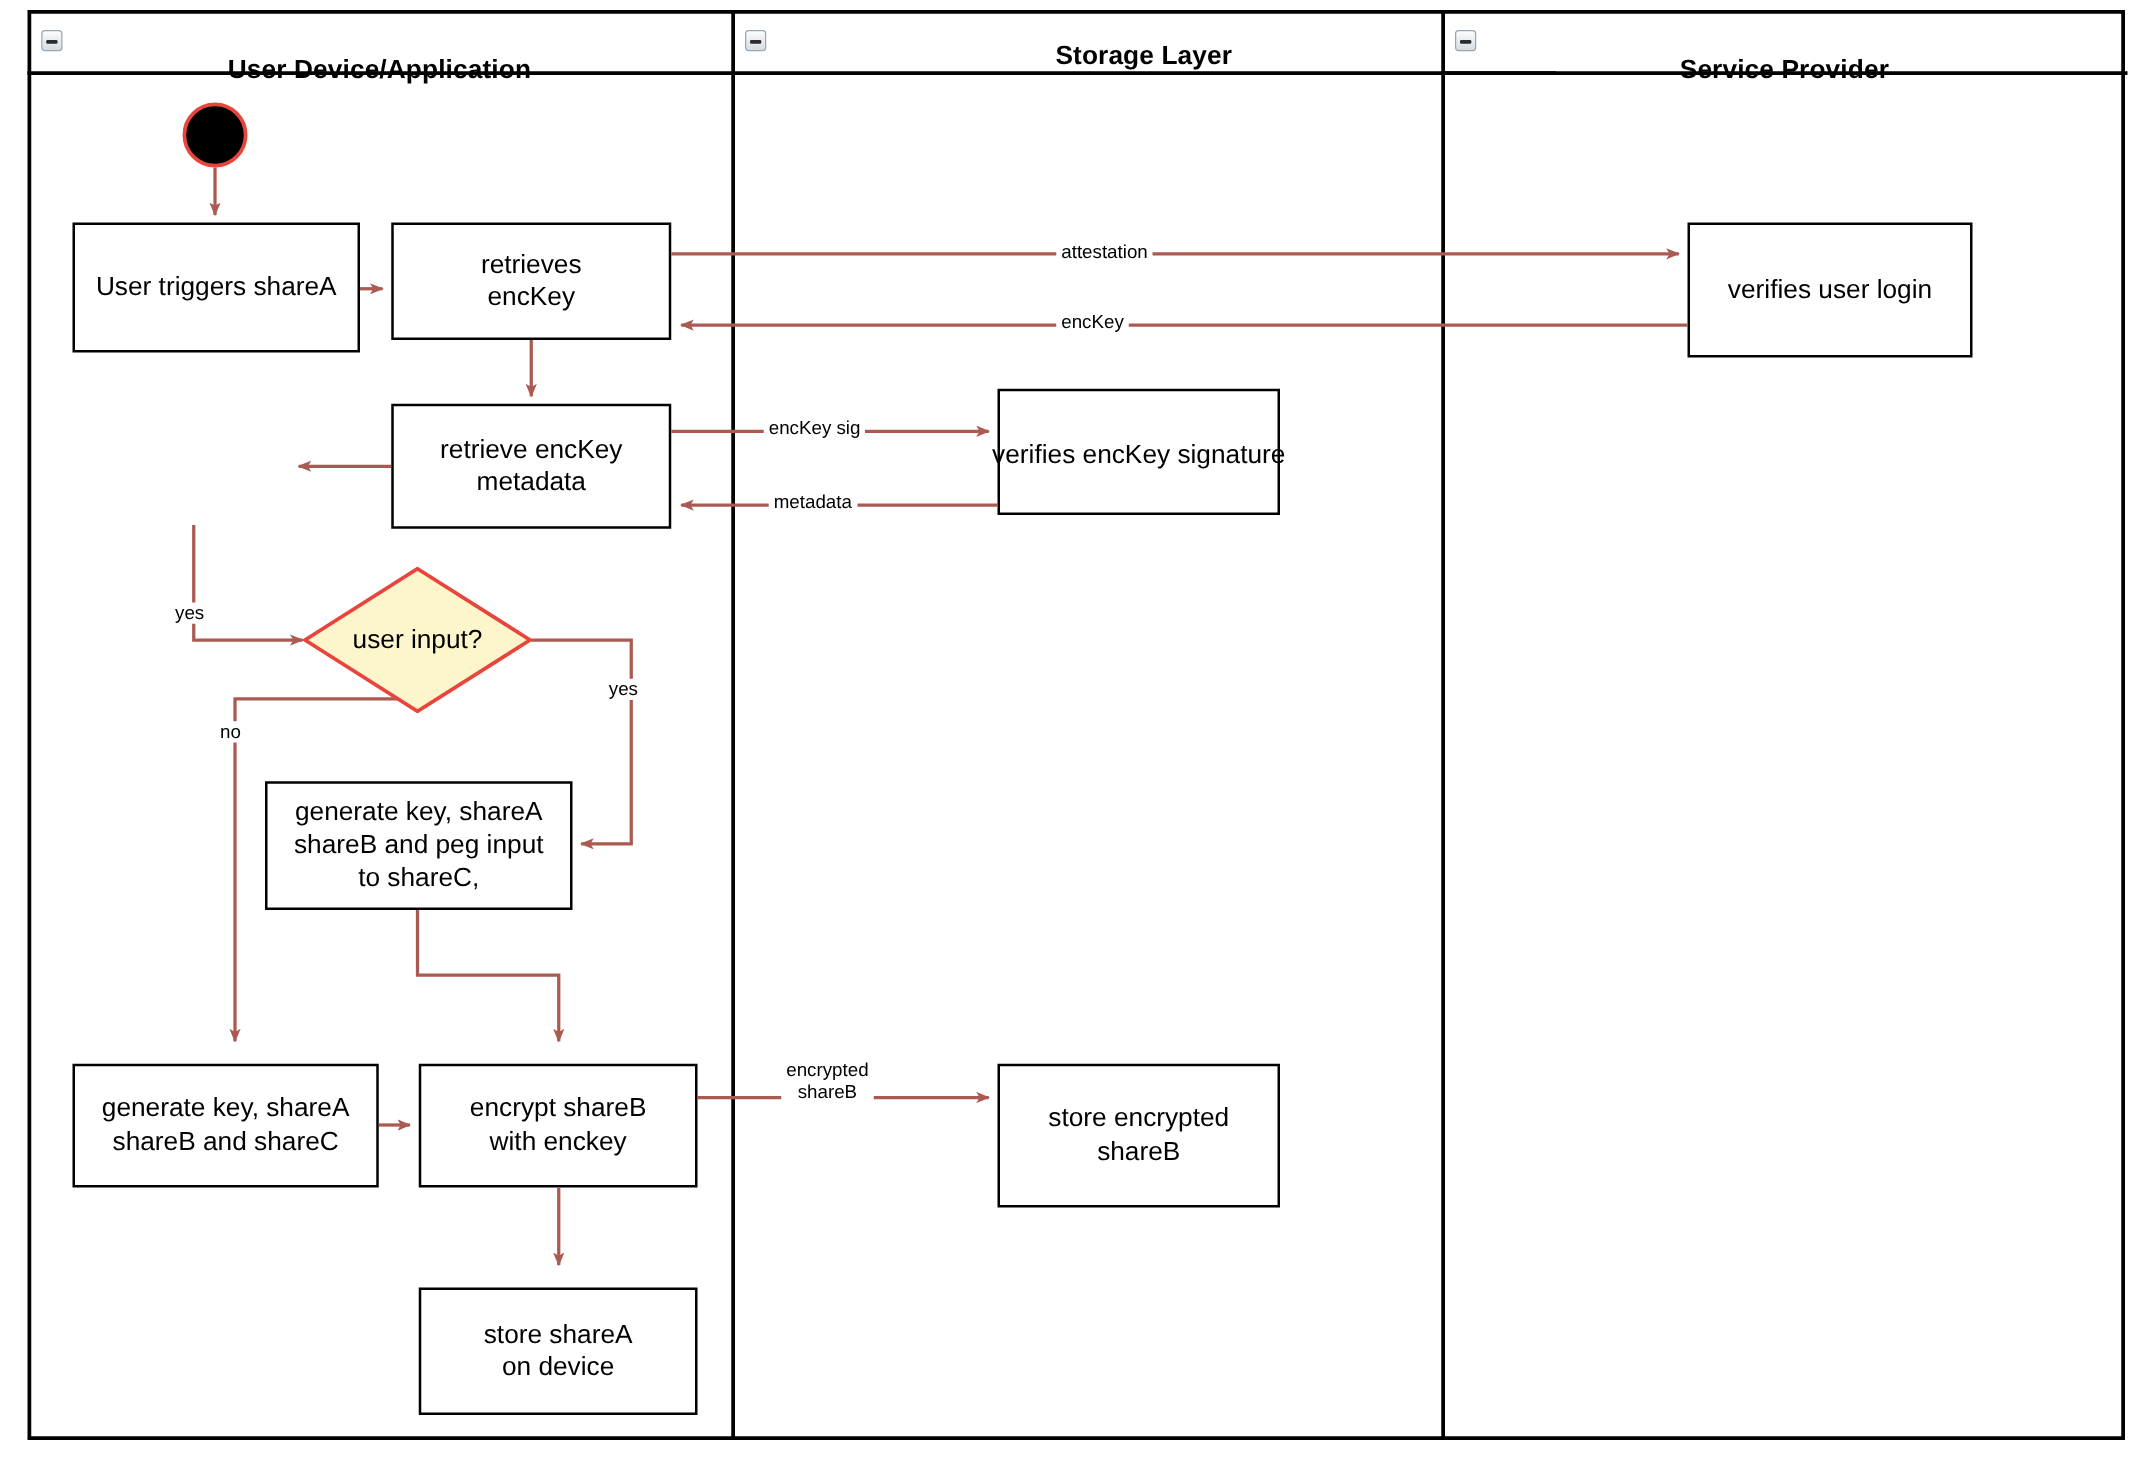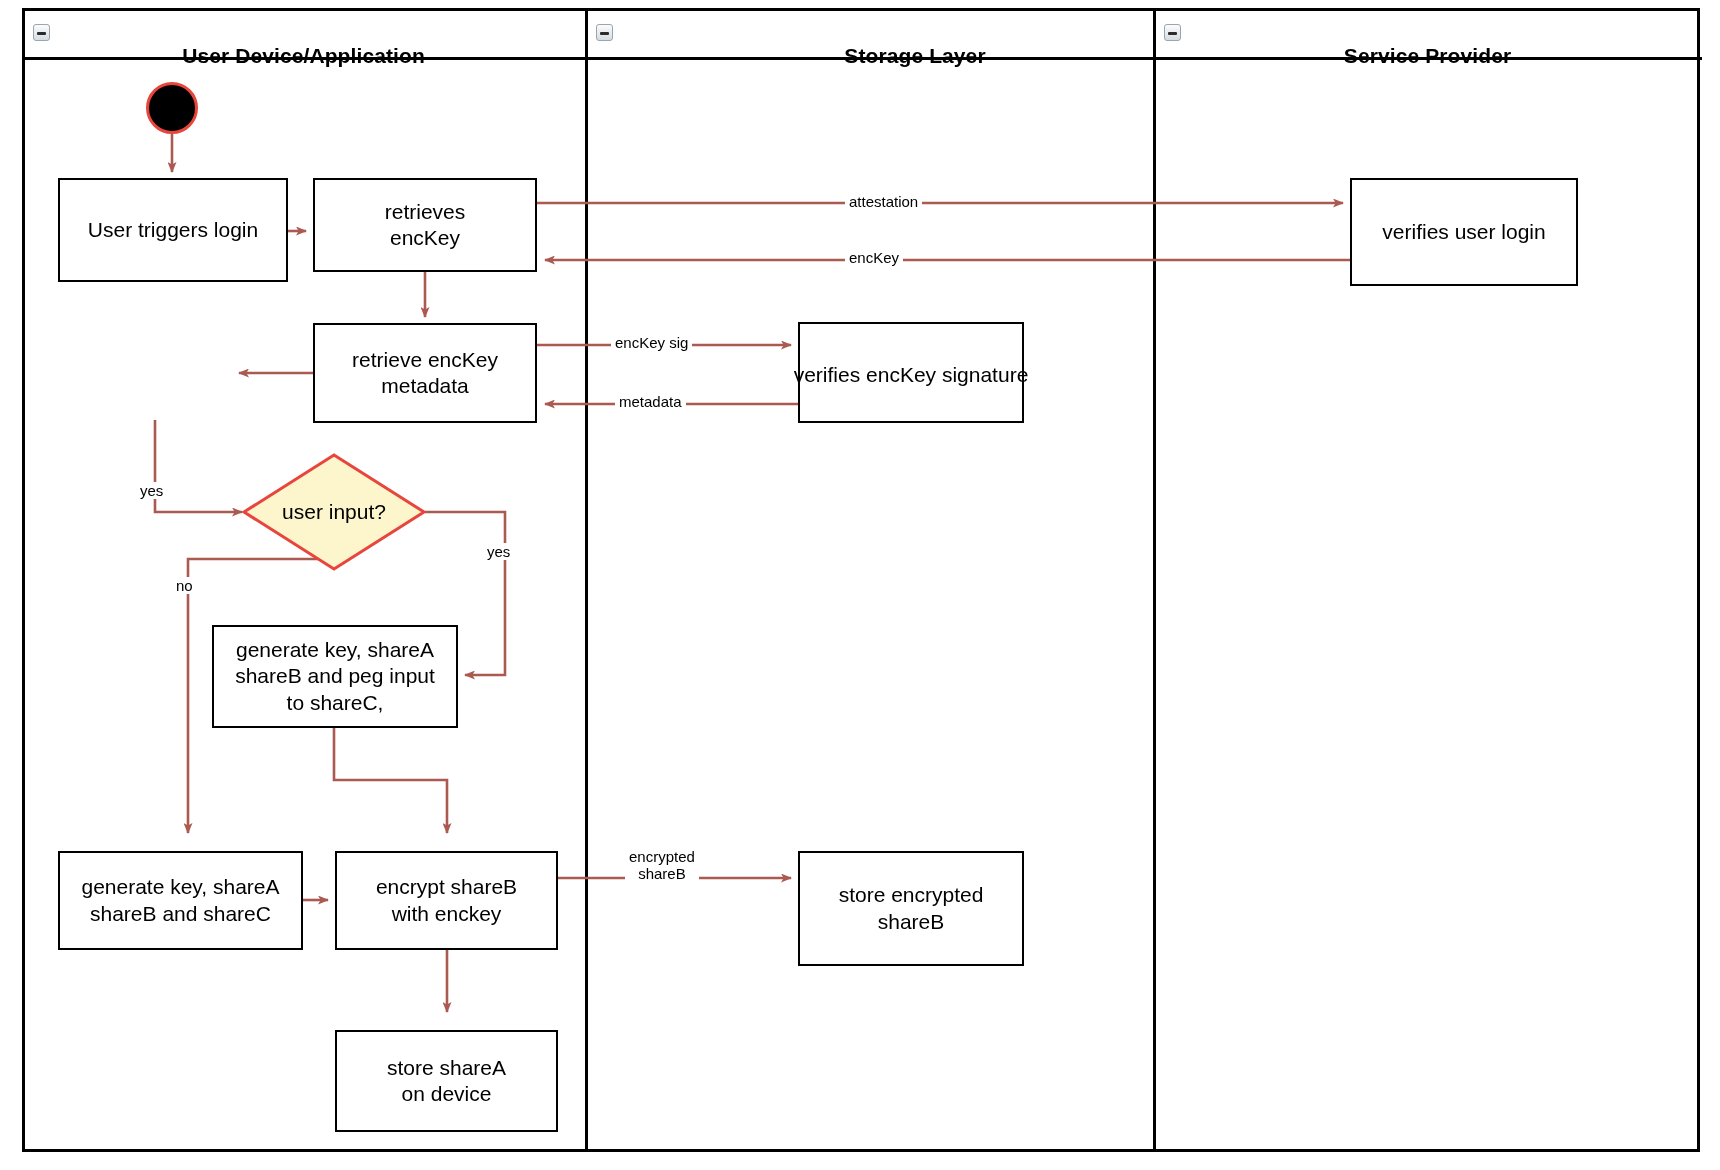--- a/index.html
+++ b/index.html
@@ -51,21 +51,21 @@
 
 <div id="stage">
 
   <div class="lane-frame"></div>
 
   <div class="lane-header" style="left:22px;width:563px;">
     <span class="lane-title">User Device/Application</span>
   </div>
   <div class="collapse-icon" style="left:33px;top:24px;"></div>
 
-  <div class="lane-header" style="left:585px;width:660px;">
+  <div class="lane-header" style="left:585px;width:660px;align-items:flex-end;">
     <span class="lane-title">Storage Layer</span>
   </div>
   <div class="collapse-icon" style="left:596px;top:24px;"></div>
 
   <div class="lane-header" style="left:1153px;width:549px;">
     <span class="lane-title">Service Provider</span>
   </div>
   <div class="collapse-icon" style="left:1164px;top:24px;"></div>
 
   <div class="lane-divider" style="left:585px;"></div>
@@ -107,38 +107,38 @@
 
       <path d="M558,878 L791,878" marker-end="url(#ah)"></path>
 
       <path d="M447,950 L447,1012" marker-end="url(#ah)"></path>
     </g>
   </svg>
 
   <div class="start-node" style="left:146px;top:82px;width:52px;height:52px;"></div>
 
   <div class="node" style="left:58px;top:178px;width:230px;height:104px;">
-    <span>User triggers login</span>
+    <span>User triggers shareA</span>
   </div>
 
   <div class="node" style="left:313px;top:178px;width:224px;height:94px;">
     <span>retrieves
 encKey</span>
   </div>
 
   <div class="node" style="left:1350px;top:178px;width:228px;height:108px;text-align:center;">
     <span>verifies user login</span>
   </div>
 
   <div class="node" style="left:313px;top:323px;width:224px;height:100px;">
     <span>retrieve encKey
 metadata</span>
   </div>
 
-  <div class="node overflow" style="left:798px;top:322px;width:226px;height:101px;">
+  <div class="node overflow" style="left:798px;top:311px;width:226px;height:101px;">
     <span style="top:38px;">verifies encKey signature</span>
   </div>
 
   <div class="node" style="left:212px;top:625px;width:246px;height:103px;">
     <span>generate key, shareA
 shareB and peg input
 to shareC,</span>
   </div>
 
   <div class="node" style="left:58px;top:851px;width:245px;height:99px;">

